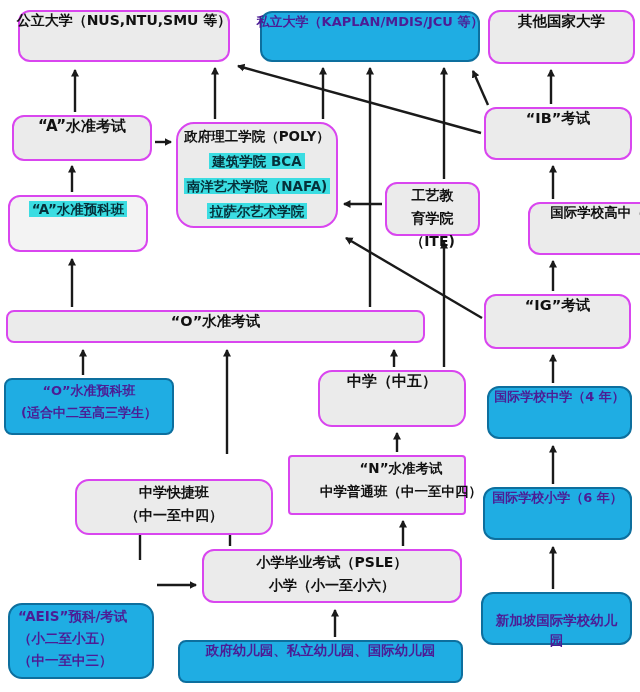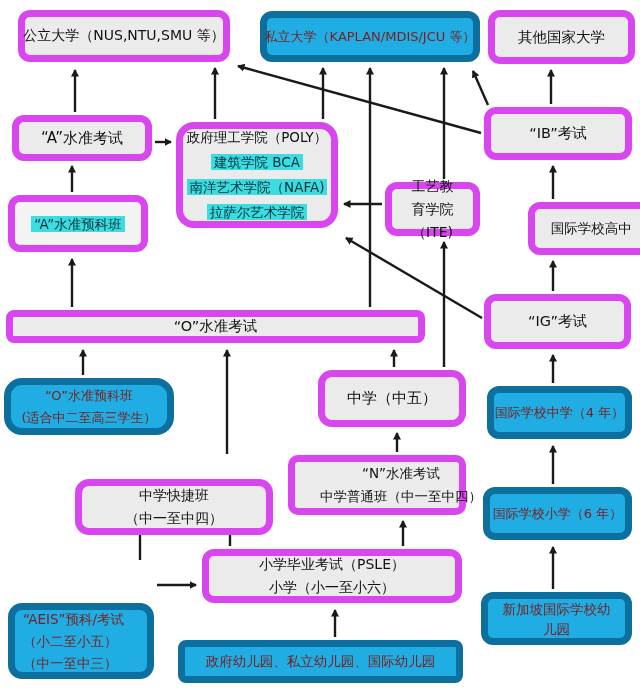--- a/index.html
+++ b/index.html
@@ -1,41 +1,41 @@
 <!DOCTYPE html>
 <html><head>
 <meta charset="utf-8">
 <style>
   html,body{margin:0;padding:0;}
   body{font-family:"DejaVu Sans",sans-serif;background:#ffffff;}
   .canvas{position:relative;width:640px;height:692px;background:#ffffff;overflow:hidden;}
   .edges{position:absolute;left:0;top:0;z-index:1;pointer-events:none;}
-  .node{position:absolute;z-index:2;box-sizing:border-box;border:7px solid #d946ef;border-radius:12px;
-        display:flex;flex-direction:column;align-items:center;justify-content:center;
-        text-align:center;font-weight:normal;color:#111;background:#ebebeb;}
-  .cyan{background:#1fade3;border-color:#0d6f9e;color:#7f1d1d;}
+  .node{position:absolute;z-index:2;box-sizing:border-box;border:2px solid #d946ef;border-radius:12px;
+        display:flex;flex-direction:column;align-items:center;justify-content:flex-start;
+        text-align:center;font-weight:bold;color:#111;background:#ebebeb;}
+  .cyan{background:#1fade3;border-color:#0d6f9e;color:#4c1d95;}
   .hl{background:#3bdde2;padding:0 3px;color:#06303a;}
   .ln{white-space:nowrap;}
 
   #n-public-university{left:18px;top:10px;width:212px;height:52px;font-size:14px;}
   #n-private-university{left:260px;top:11px;width:220px;height:51px;font-size:13px;}
   #n-other-university{left:488px;top:10px;width:147px;height:54px;font-size:14.5px;}
   #n-a-level{left:12px;top:115px;width:140px;height:46px;font-size:15px;}
   #n-poly{left:176px;top:122px;width:162px;height:106px;font-size:13.5px;border-radius:18px;line-height:25px;}
   #n-jc{left:8px;top:195px;width:140px;height:57px;font-size:13.5px;background:#f3f3f3;line-height:24px;}
   #n-ite{left:385px;top:182px;width:95px;height:54px;font-size:14px;line-height:23px;padding:0 18px;}
   #n-ib{left:484px;top:107px;width:148px;height:53px;font-size:14.5px;}
   #n-intl-high{left:485px;top:202px;width:180px;height:53px;font-size:13.5px;margin-left:43px;}
   #n-o-exam{left:6px;top:310px;width:419px;height:33px;font-size:14.5px;border-radius:8px;}
   #n-ig{left:484px;top:294px;width:147px;height:55px;font-size:14.5px;}
-  #n-o-prep{left:4px;top:378px;width:170px;height:57px;font-size:13px;line-height:22px;border-radius:18px;}
+  #n-o-prep{left:4px;top:378px;width:170px;height:57px;font-size:13px;line-height:22px;border-radius:8px;}
   #n-sec5{left:318px;top:370px;width:148px;height:57px;font-size:15px;border-radius:14px;}
   #n-intl-sec{left:487px;top:386px;width:145px;height:53px;font-size:13px;}
   #n-express{left:75px;top:479px;width:198px;height:56px;font-size:14px;line-height:23px;border-radius:14px;}
-  #n-n-level{left:288px;top:455px;width:178px;height:60px;font-size:13.5px;line-height:23px;border-radius:10px;padding-left:48px;}
+  #n-n-level{left:288px;top:455px;width:178px;height:60px;font-size:13.5px;line-height:23px;border-radius:4px;padding-left:48px;}
   #n-intl-pri{left:483px;top:487px;width:149px;height:53px;font-size:13px;}
   #n-aeis{left:8px;top:563px;width:146px;height:76px;font-size:13.5px;line-height:22px;border-radius:14px;align-items:flex-start;text-align:left;padding-left:8px;margin-top:40px;}
   #n-psle{left:202px;top:549px;width:260px;height:54px;font-size:14px;line-height:23px;}
   #n-intl-kg{left:481px;top:592px;width:151px;height:53px;font-size:13.5px;line-height:20px;padding:16px 10px;}
   #n-kindergarten{left:178px;top:640px;width:285px;height:43px;font-size:13.5px;border-radius:8px;}
 </style>
 </head>
 <body>
 
 <div class="canvas">

